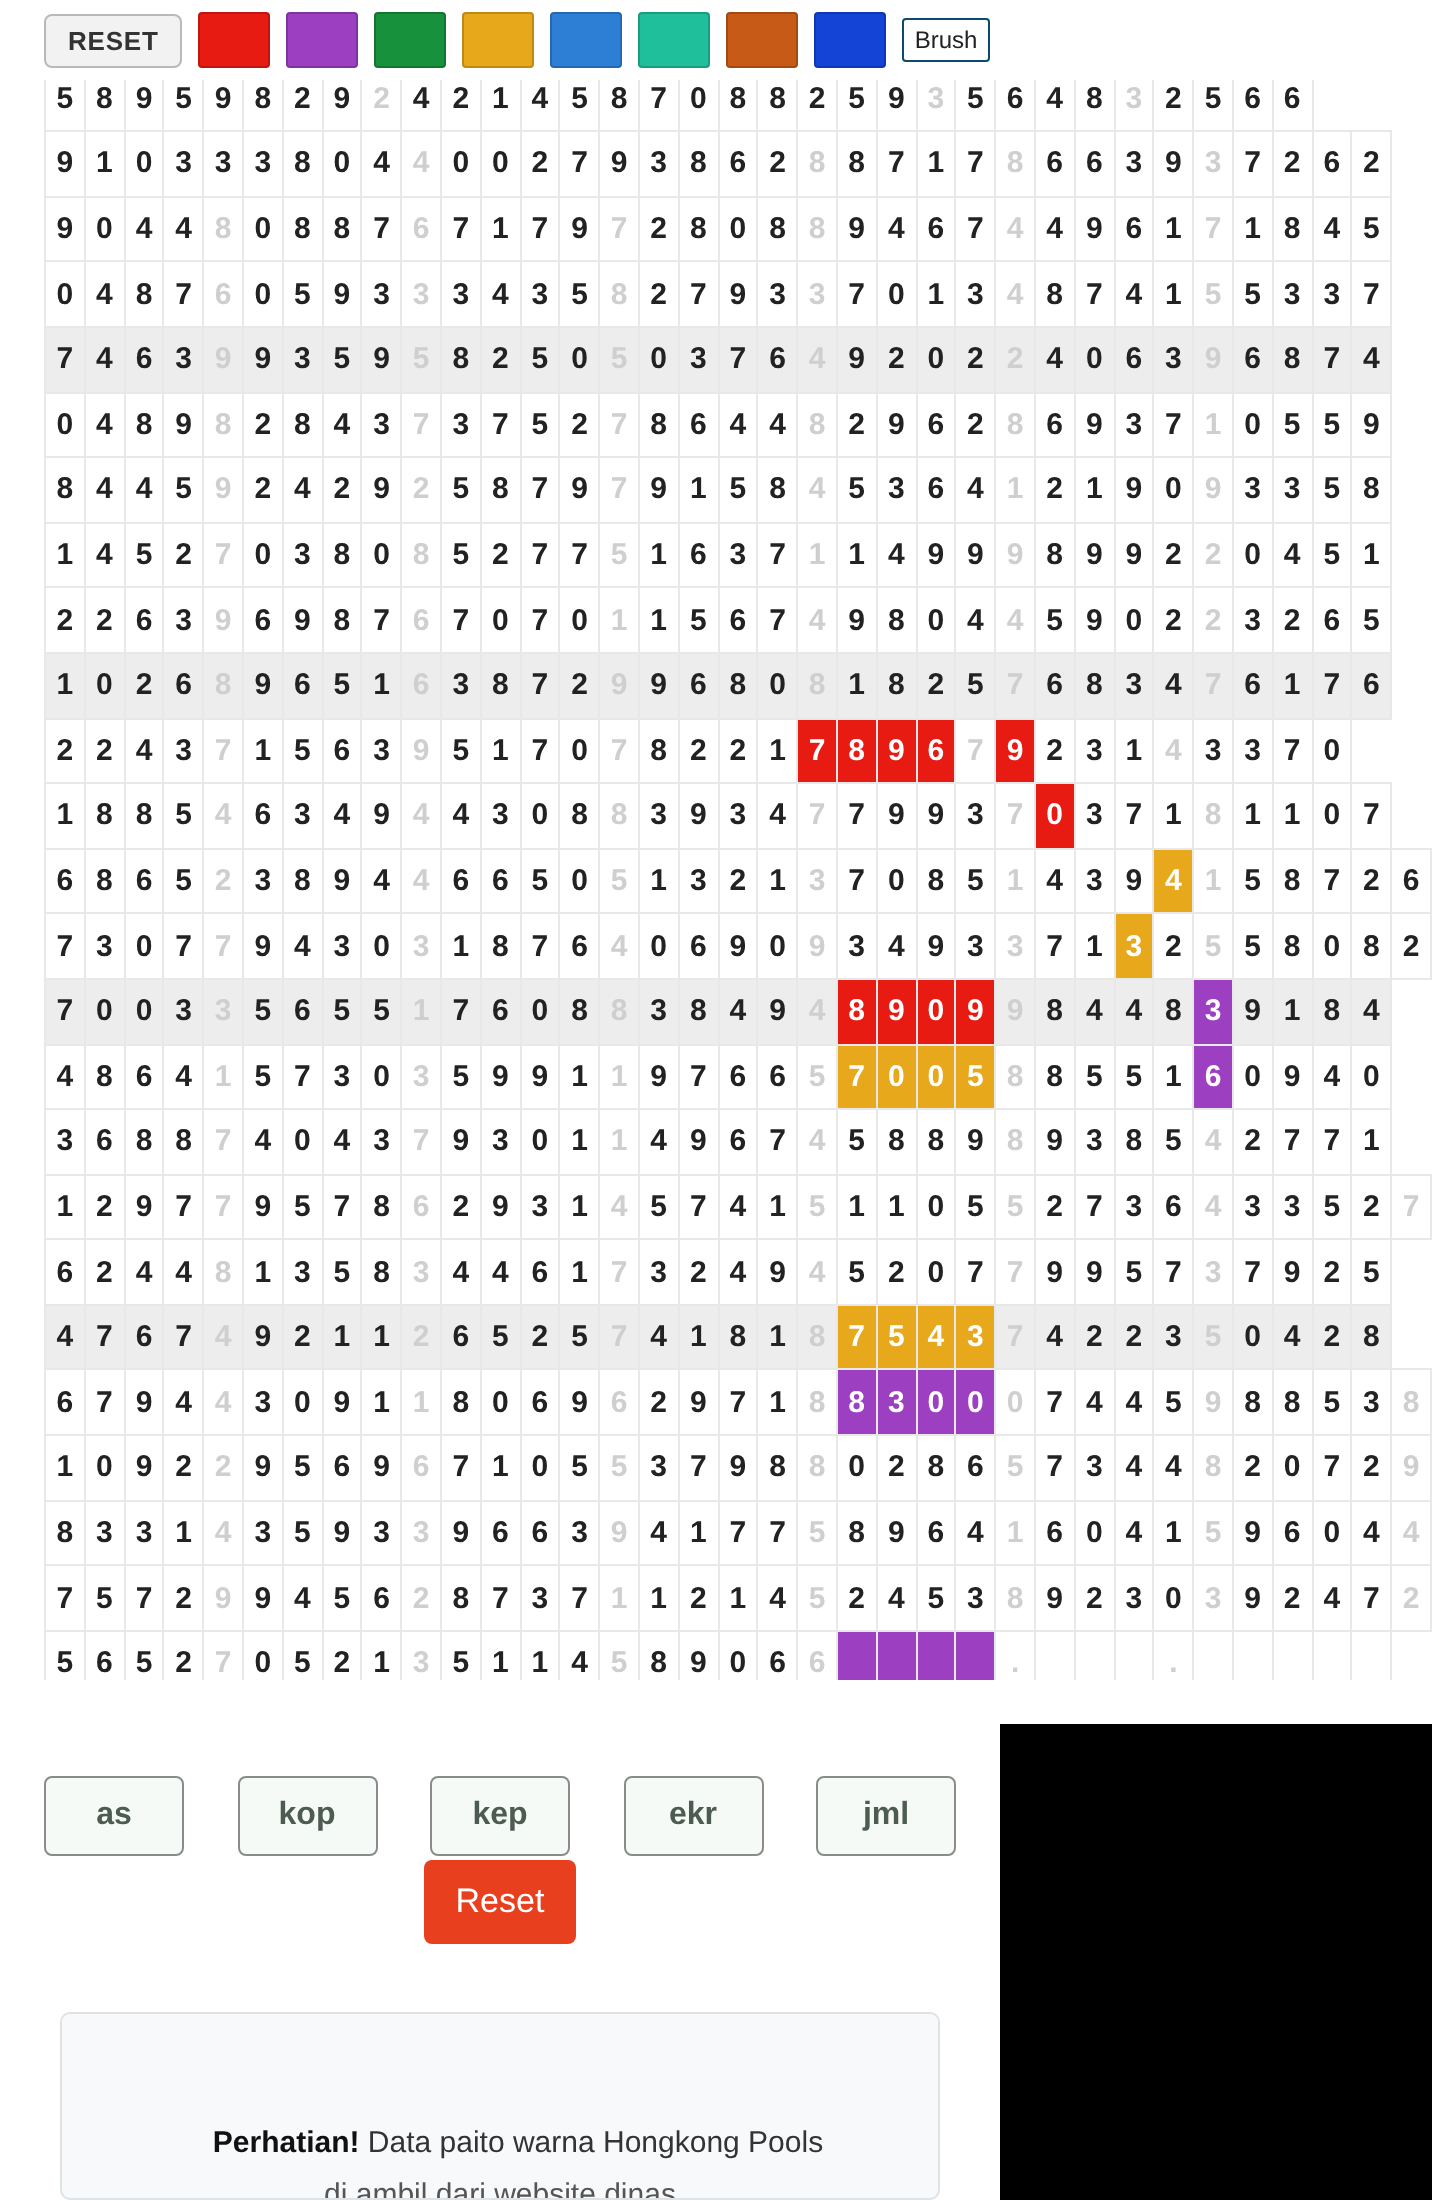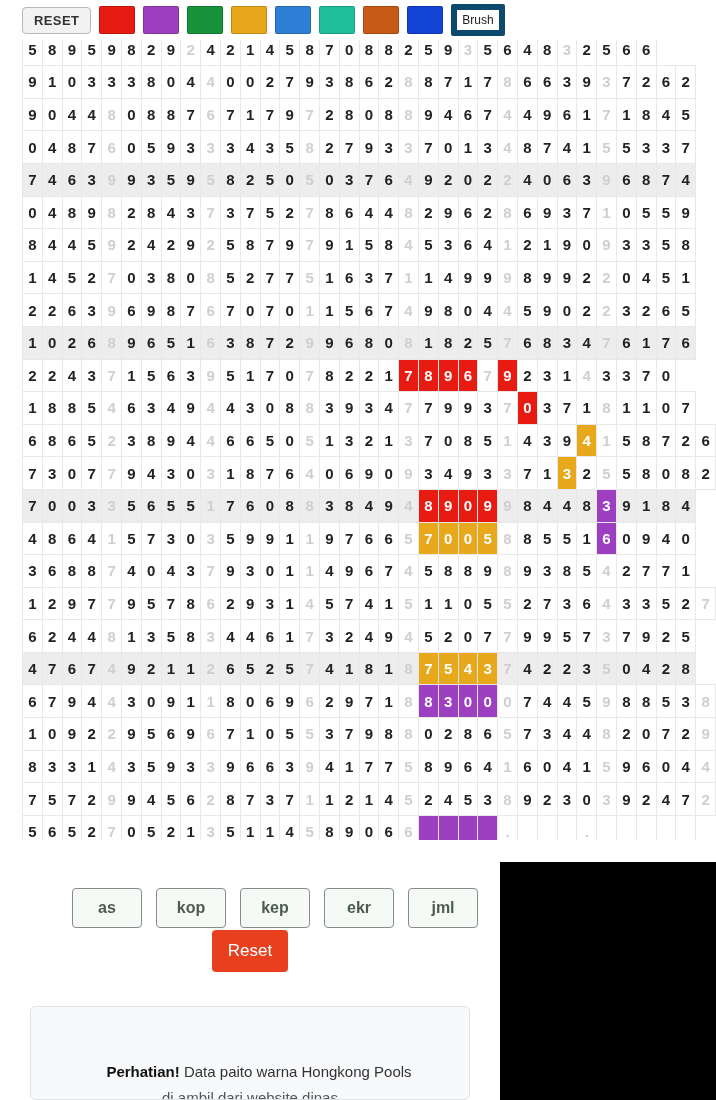--- a/index.html
+++ b/index.html
@@ -48,21 +48,21 @@
     height: 26px;
     border: 1px solid rgba(0,0,0,.18);
     border-radius: 2px;
     cursor: pointer;
   }
   .brush-btn {
     font-family: "Liberation Sans", sans-serif;
     font-size: 12px;
     color: #222;
     background: #ffffff;
-    border: 6px solid #0c4a6e;
+    border: 1px solid #0c4a6e;
     border-radius: 2px;
     padding: 3px 5px;
     cursor: pointer;
   }
 
   
   .grid-wrap {
     position: absolute;
     top: 0;
     left: 22px;
@@ -113,21 +113,21 @@
     background: #000000;
   }
 
   
   .btn-row {
     position: absolute;
     top: 888px;
     left: 22px;
     width: 456px;
     display: flex;
-    justify-content: flex-end;
+    justify-content: space-between;
     gap: 14px;
   }
   .tag-btn {
     font-family: "Liberation Sans", sans-serif;
     font-size: 16px;
     font-weight: bold;
     color: #4d5b52;
     background: #f5faf6;
     border: 1px solid #8b8b8b;
     border-radius: 4px;

